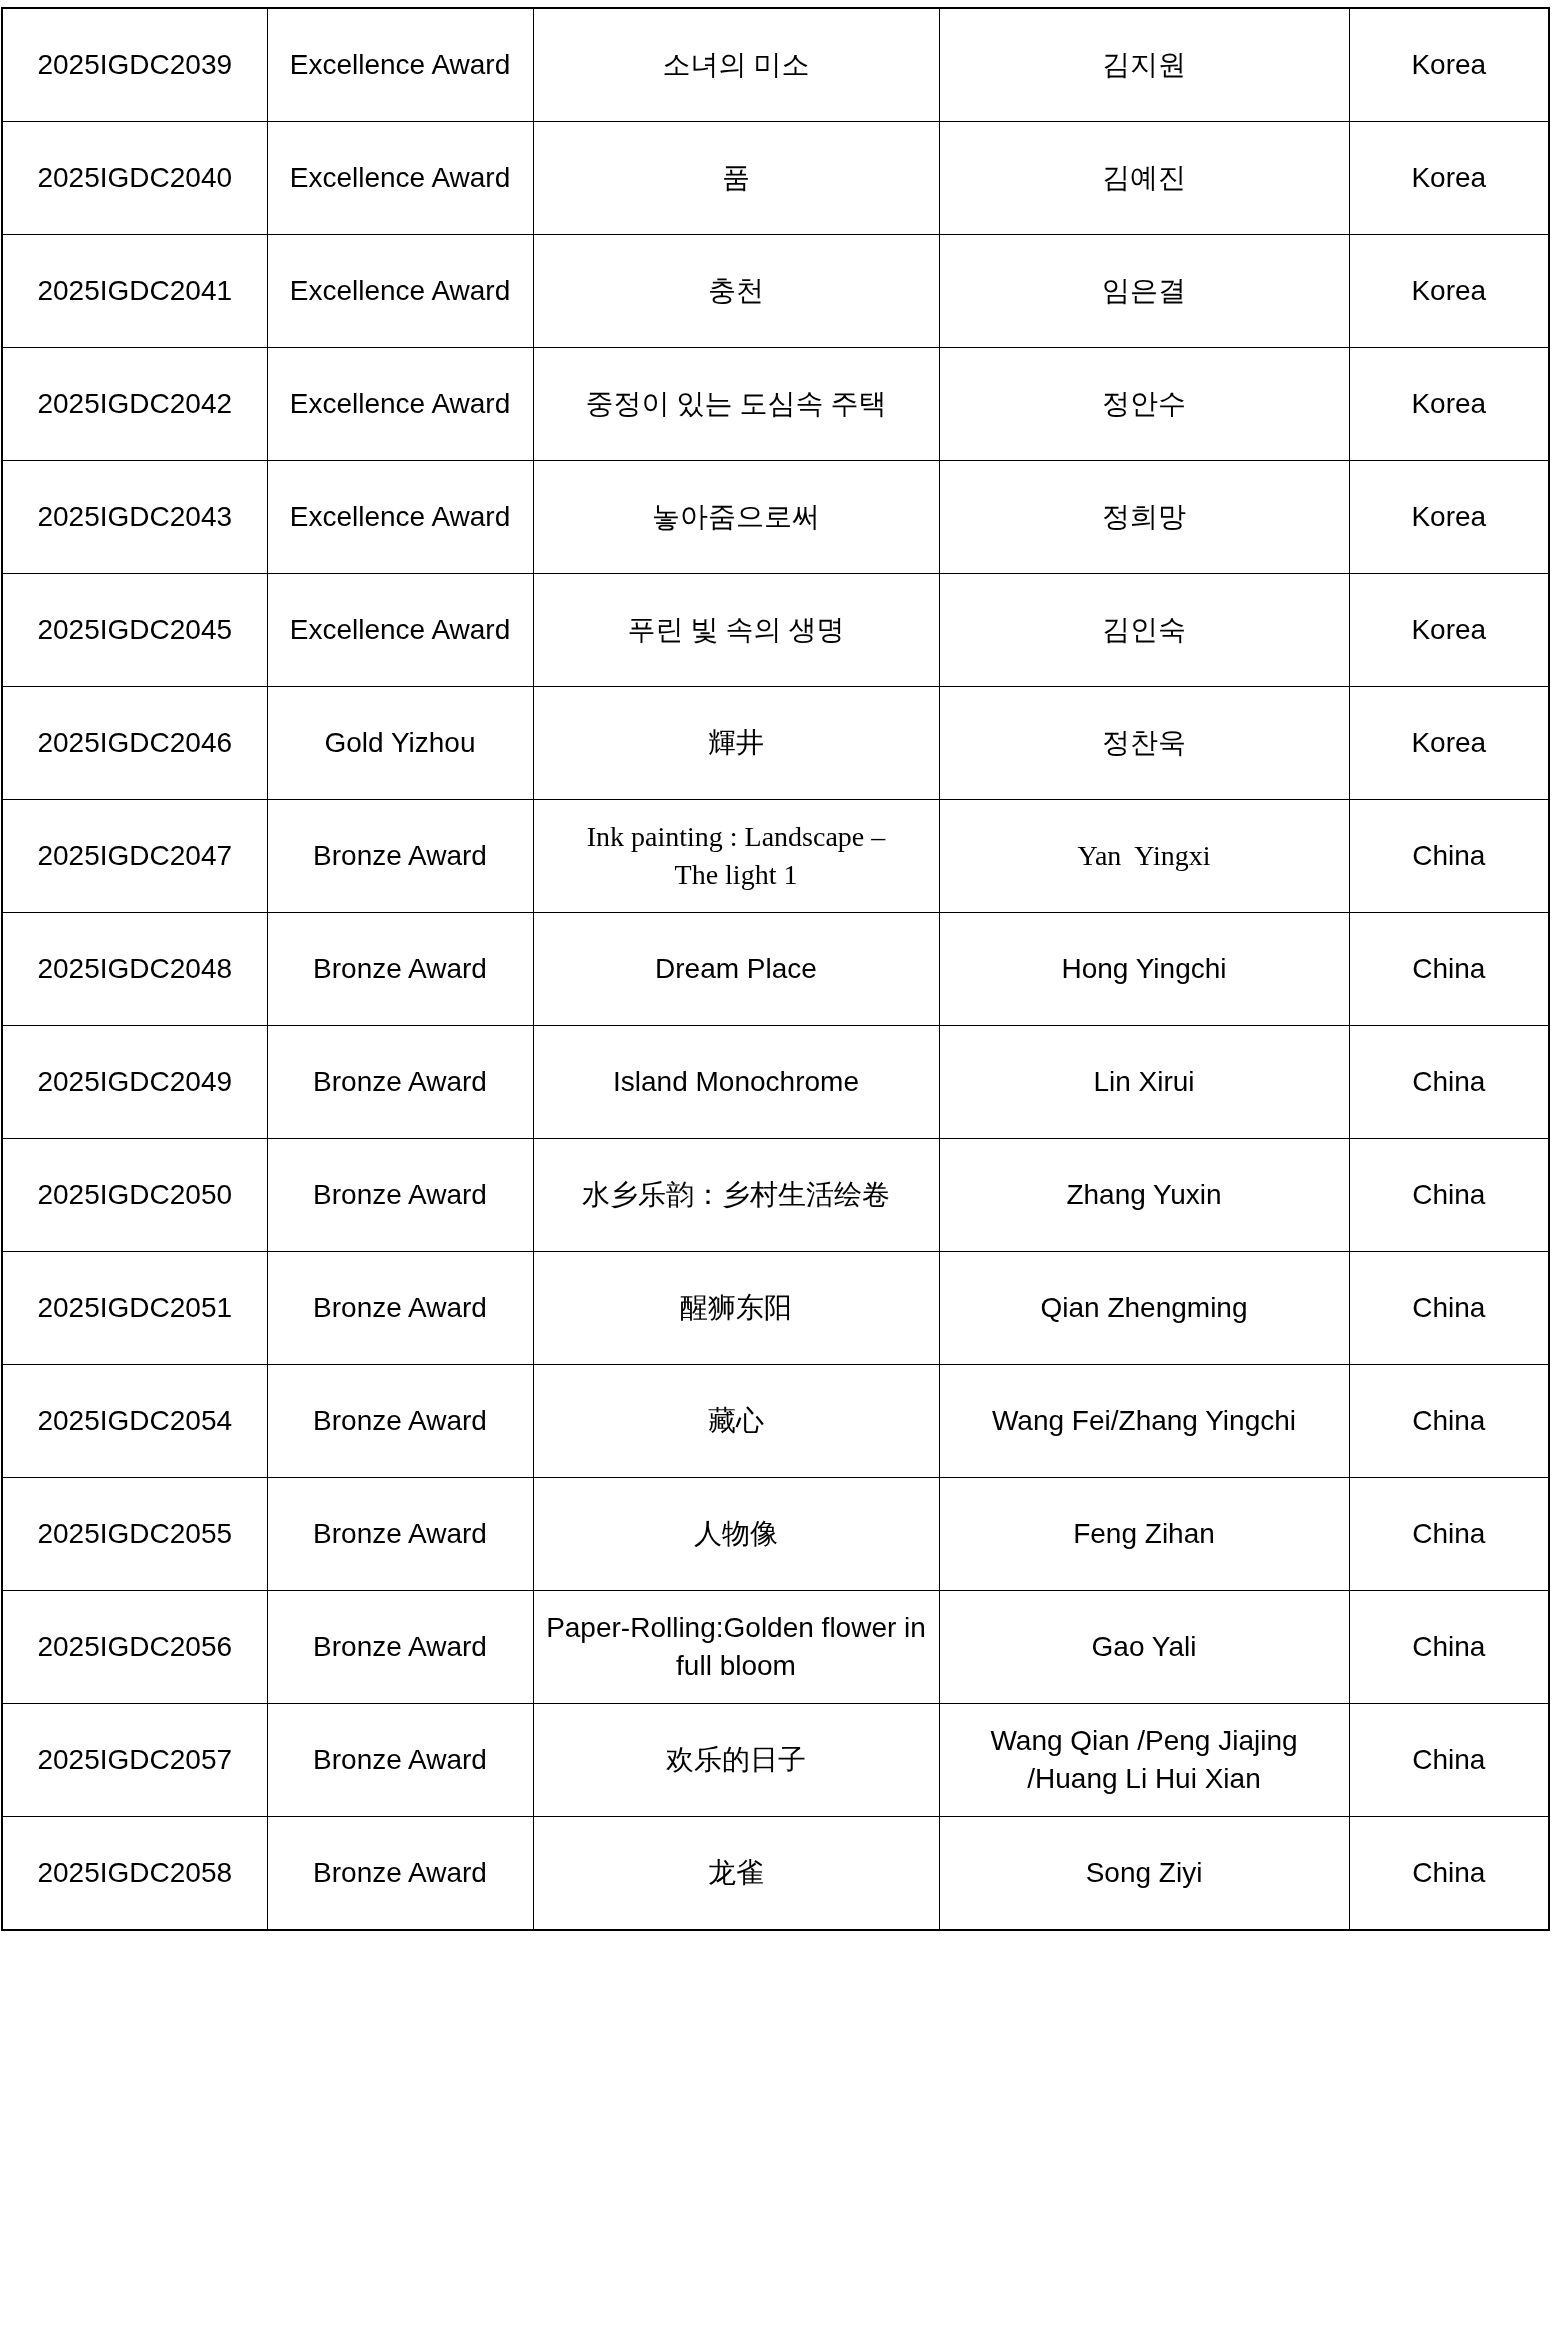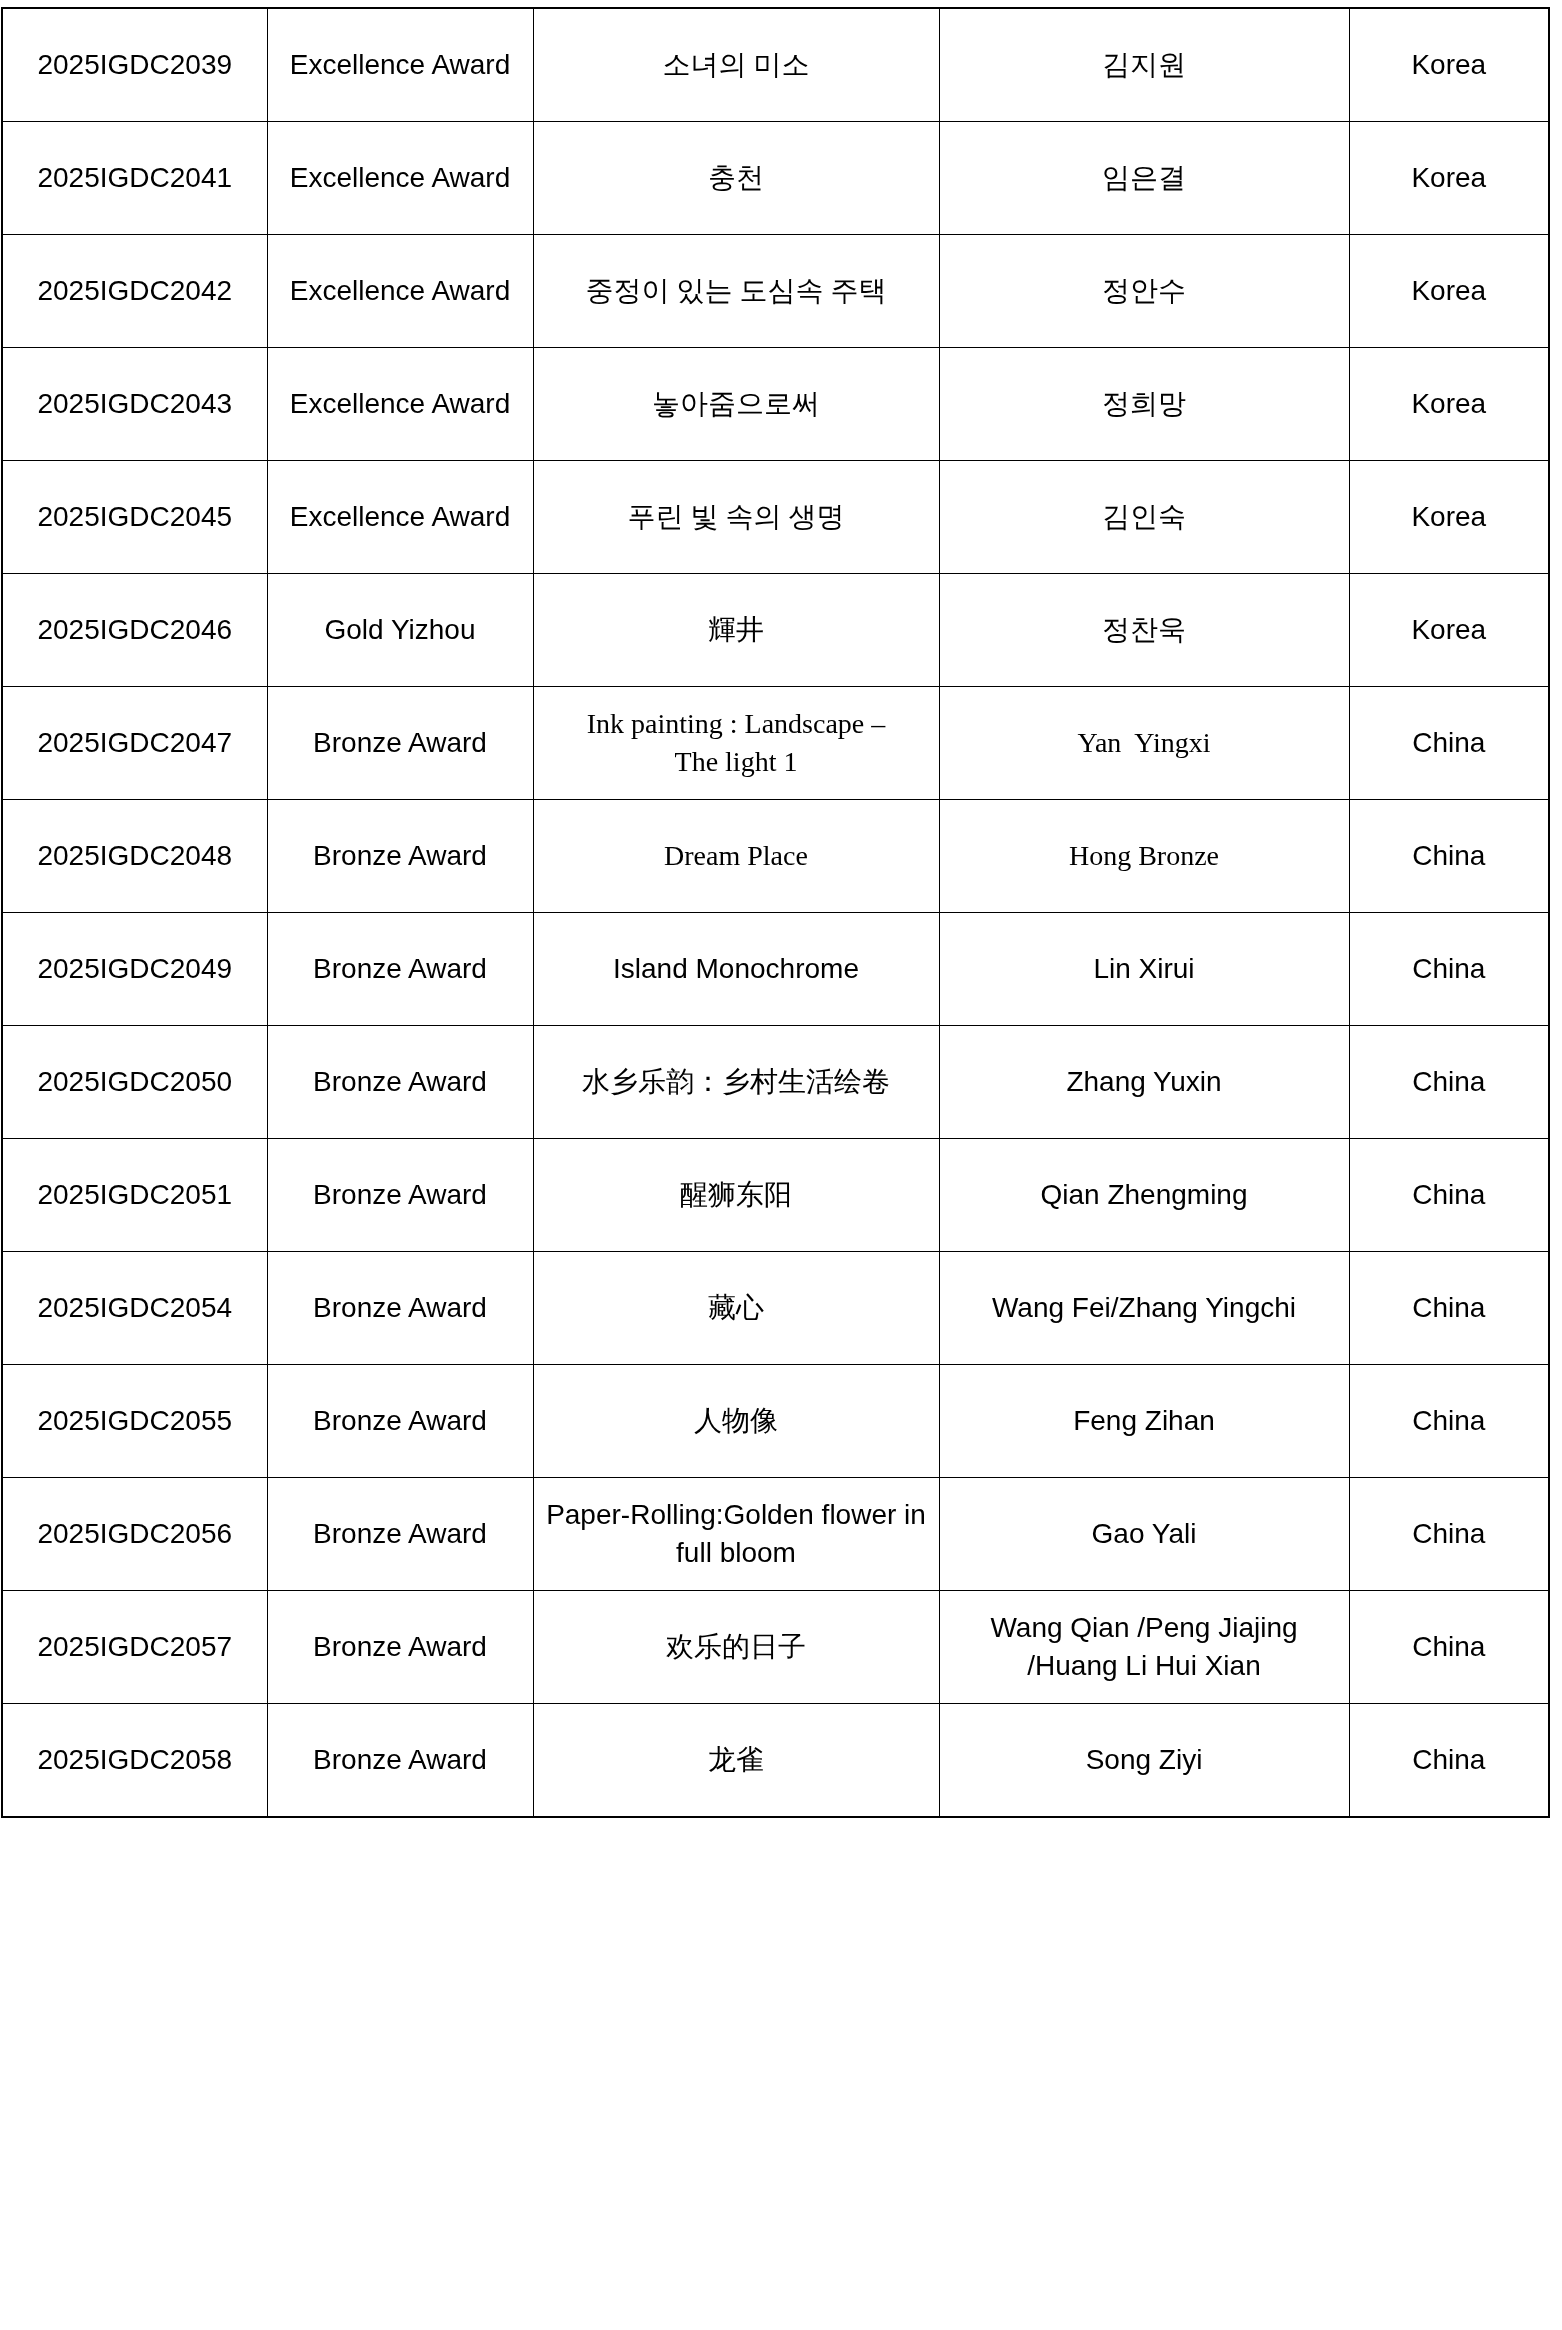--- a/index.html
+++ b/index.html
@@ -60,20 +60,27 @@
     </colgroup>
     <tbody id="award-rows">
         <tr>
     <td class="col-id">2025IGDC2039</td>
     <td class="col-award">Excellence Award</td>
     <td class="col-title">소녀의 미소</td>
     <td class="col-author">김지원</td>
     <td class="col-country">Korea</td>
   </tr>
         <tr>
+    <td class="col-id">2025IGDC2040</td>
+    <td class="col-award">Excellence Award</td>
+    <td class="col-title">품</td>
+    <td class="col-author">김예진</td>
+    <td class="col-country">Korea</td>
+  </tr>
+        <tr>
     <td class="col-id">2025IGDC2041</td>
     <td class="col-award">Excellence Award</td>
     <td class="col-title">충천</td>
     <td class="col-author">임은결</td>
     <td class="col-country">Korea</td>
   </tr>
         <tr>
     <td class="col-id">2025IGDC2042</td>
     <td class="col-award">Excellence Award</td>
     <td class="col-title">중정이 있는 도심속 주택</td>
@@ -106,21 +113,21 @@
     <td class="col-award">Bronze Award</td>
     <td class="col-title">Ink painting : Landscape –
 The light 1</td>
     <td class="col-author">Yan  Yingxi</td>
     <td class="col-country">China</td>
   </tr>
         <tr>
     <td class="col-id">2025IGDC2048</td>
     <td class="col-award">Bronze Award</td>
     <td class="col-title">Dream Place</td>
-    <td class="col-author">Hong Bronze</td>
+    <td class="col-author">Hong Yingchi</td>
     <td class="col-country">China</td>
   </tr>
         <tr>
     <td class="col-id">2025IGDC2049</td>
     <td class="col-award">Bronze Award</td>
     <td class="col-title">Island Monochrome</td>
     <td class="col-author">Lin Xirui</td>
     <td class="col-country">China</td>
   </tr>
         <tr>

